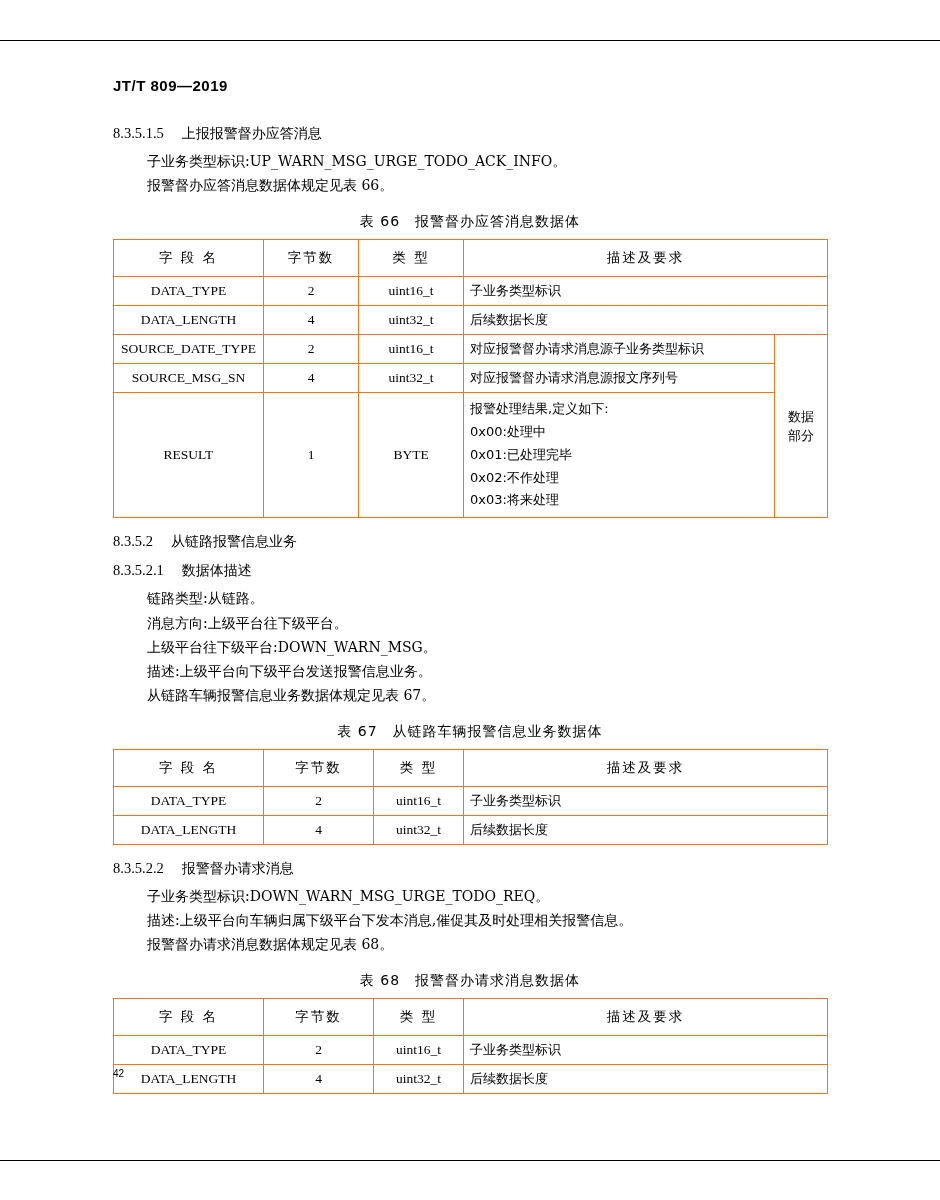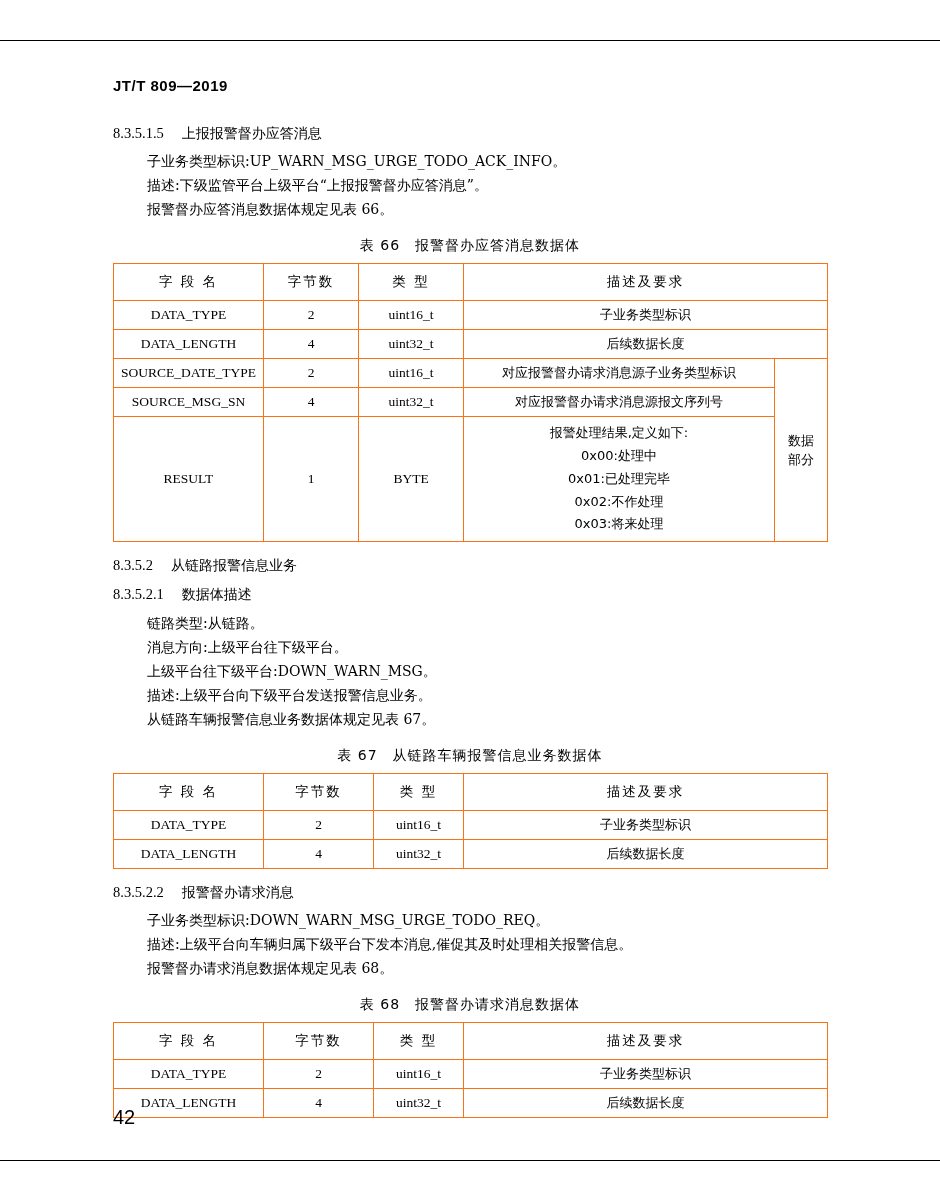--- a/index.html
+++ b/index.html
@@ -97,21 +97,21 @@
     font-size: 13.5px;
     letter-spacing: 2px;
     height: 26px;
   }
   td.c {
     text-align: center;
     font-family: "Liberation Serif", serif;
     font-size: 13.5px;
   }
   td.l {
-    text-align: center;
+    text-align: left;
     font-family: "DejaVu Sans", sans-serif;
     font-size: 13px;
     padding-left: 10px;
   }
   td.multiline {
     line-height: 1.75;
     padding-top: 8px;
     padding-bottom: 8px;
   }
   .row-h { height: 28px; }
@@ -119,43 +119,42 @@
   .vert-label {
     font-family: "DejaVu Sans", sans-serif;
     font-size: 13px;
     text-align: center;
     line-height: 1.5;
   }
 
   .page-num {
     position: absolute;
     left: 113px;
-    top: 1106px;
+    top: 1068px;
     font-family: "Liberation Sans", sans-serif;
-    font-size: 20px;
+    font-size: 10px;
   }
 </style>
 </head>
 <body>
 
 <div class="page">
 
   <div class="rule rule-top"></div>
   <div class="rule rule-bottom"></div>
 
   <div class="content">
 
     <div class="header-line">JT/T 809—2019</div>
 
     <div class="clause">
       <span class="num">8.3.5.1.5</span>
       <span class="ttl">上报报警督办应答消息</span>
     </div>
     <div class="para">子业务类型标识:UP_WARN_MSG_URGE_TODO_ACK_INFO。</div>
-    <div class="para">描述:下级监管平台上级平台“上报报警督办应答消息”。</div>
     <div class="para">报警督办应答消息数据体规定见表 66。</div>
 
     <div class="tbl-caption">表 66　报警督办应答消息数据体</div>
 
     <table class="dt">
       <colgroup>
         <col style="width:150px">
         <col style="width:95px">
         <col style="width:105px">
         <col style="width:311px">

